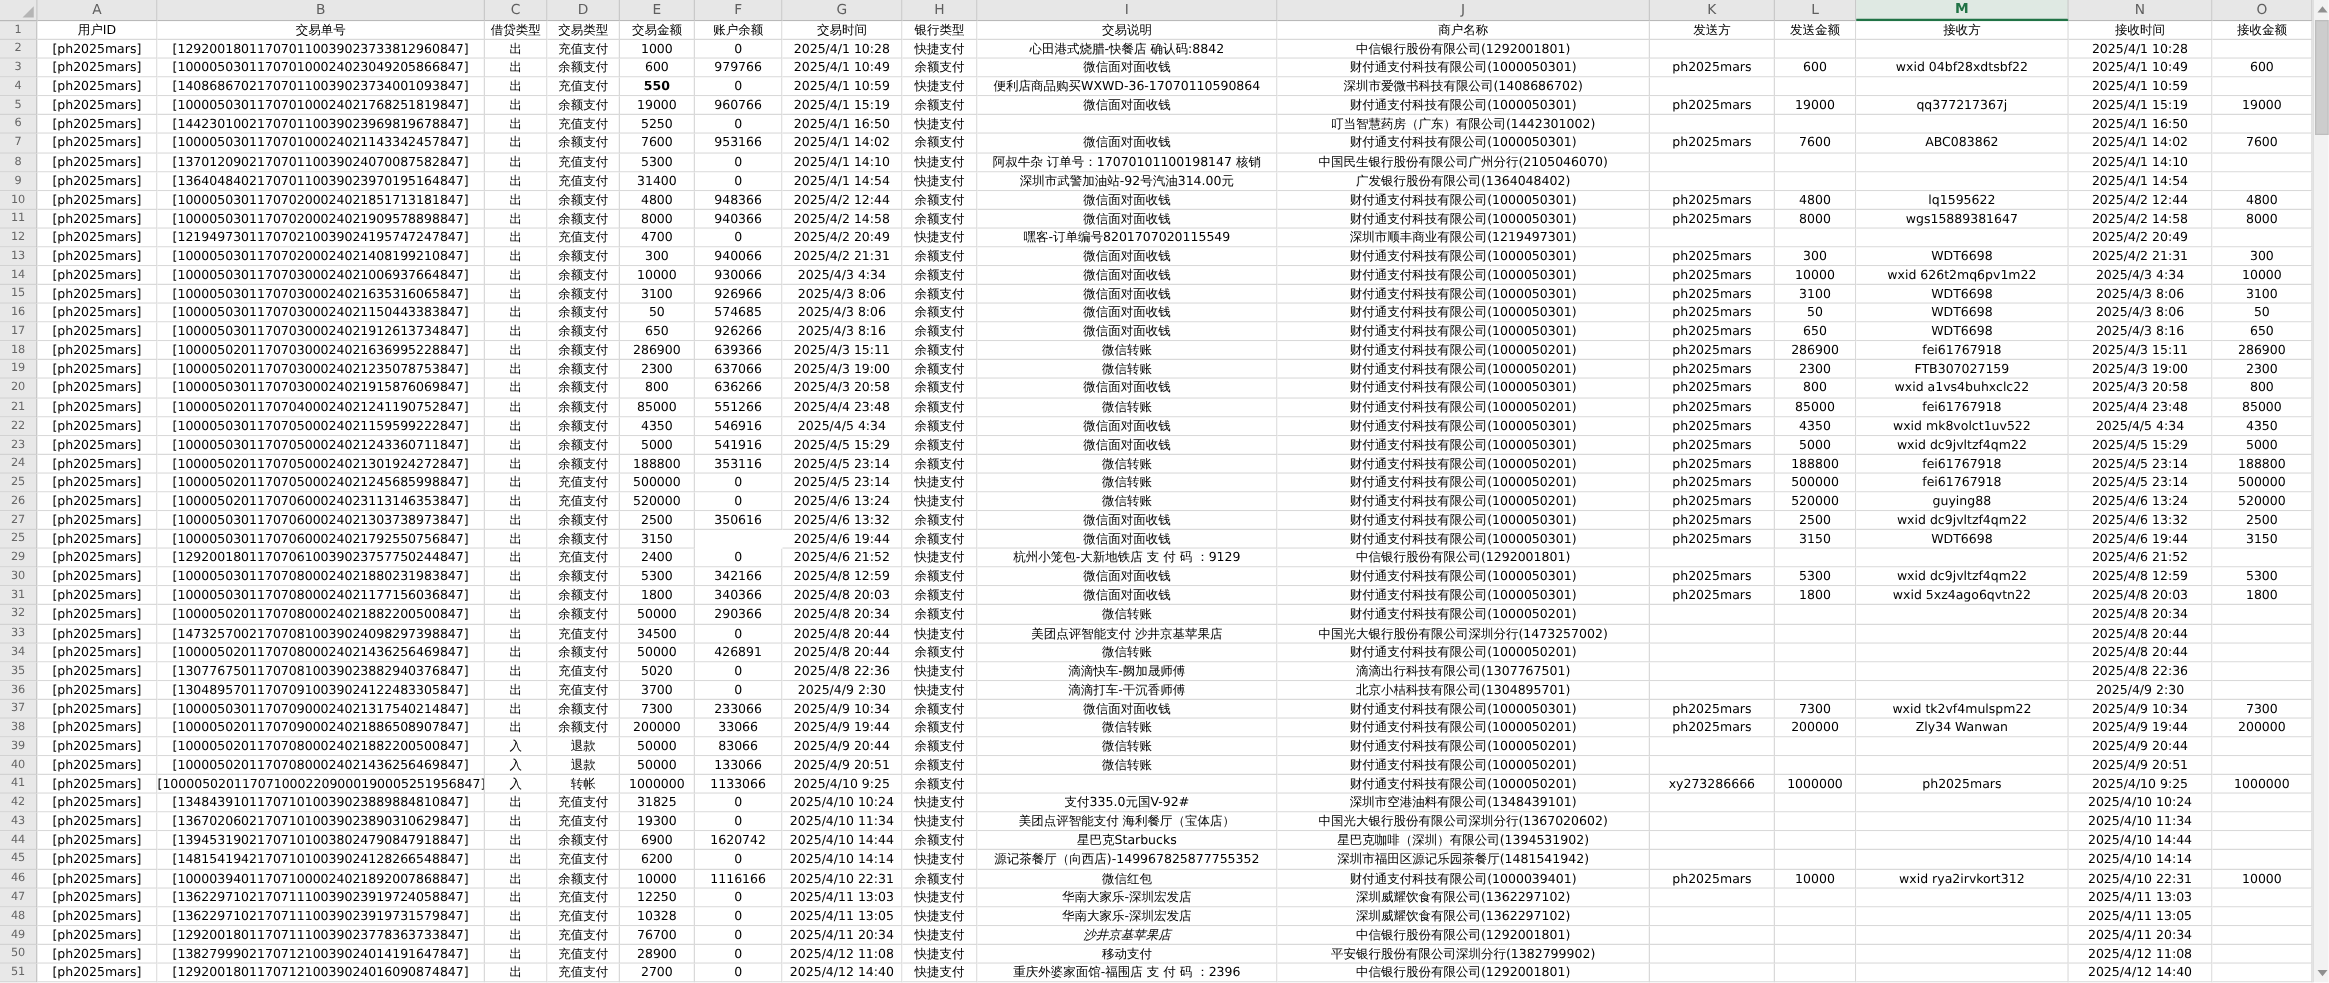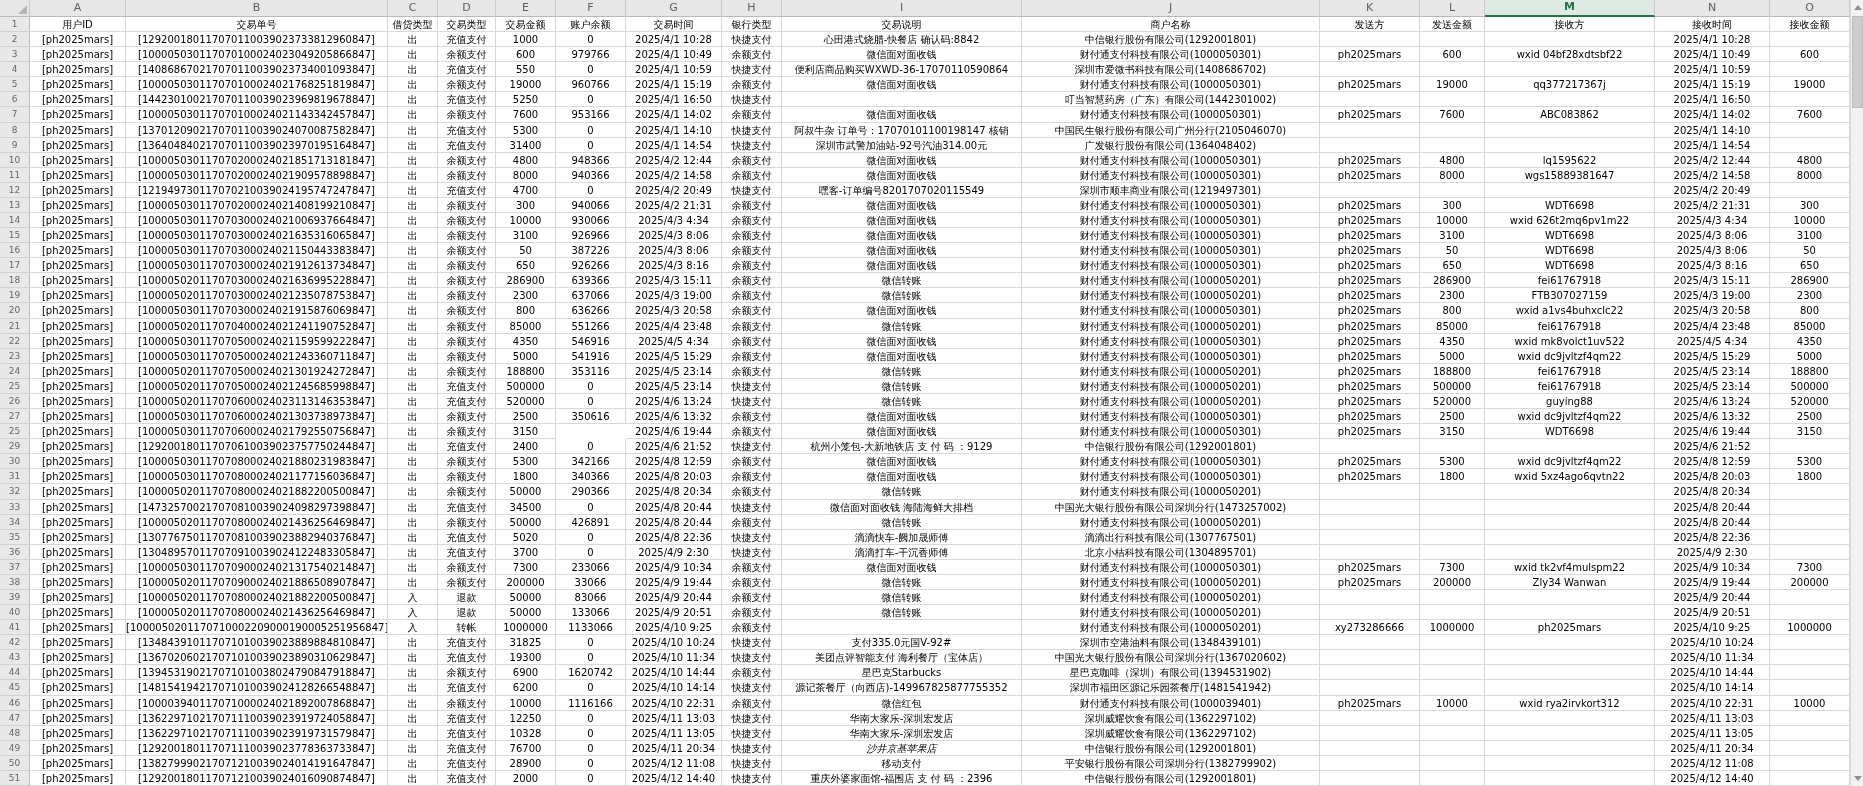--- a/index.html
+++ b/index.html
@@ -112,21 +112,21 @@
         <div class="c" style="width: 170px;">wxid 04bf28xdtsbf22</div>
         <div class="c" style="width: 115px;">2025/4/1 10:49</div>
         <div class="c" style="width: 80px;">600</div>
       </div>
       <div class="r">
         <div class="rownum">4</div>
         <div class="c" style="width: 96px;">[ph2025mars]</div>
         <div class="c" style="width: 262px;">[140868670217070110039023734001093847]</div>
         <div class="c" style="width: 50px;">出</div>
         <div class="c" style="width: 58px;">充值支付</div>
-        <div class="c" style="width: 60px;">550</div>
+        <div class="c" style="width: 60px; font-weight: bold;">550</div>
         <div class="c" style="width: 70px;">0</div>
         <div class="c" style="width: 96px;">2025/4/1 10:59</div>
         <div class="c" style="width: 60px;">快捷支付</div>
         <div class="c" style="width: 240px;">便利店商品购买WXWD-36-17070110590864</div>
         <div class="c" style="width: 298px;">深圳市爱微书科技有限公司(1408686702)</div>
         <div class="c" style="width: 100px;"></div>
         <div class="c" style="width: 65px;"></div>
         <div class="c" style="width: 170px;"></div>
         <div class="c" style="width: 115px;">2025/4/1 10:59</div>
         <div class="c" style="width: 80px;"></div>
@@ -329,21 +329,21 @@
         <div class="c" style="width: 115px;">2025/4/3 8:06</div>
         <div class="c" style="width: 80px;">3100</div>
       </div>
       <div class="r">
         <div class="rownum">16</div>
         <div class="c" style="width: 96px;">[ph2025mars]</div>
         <div class="c" style="width: 262px;">[100005030117070300024021150443383847]</div>
         <div class="c" style="width: 50px;">出</div>
         <div class="c" style="width: 58px;">余额支付</div>
         <div class="c" style="width: 60px;">50</div>
-        <div class="c" style="width: 70px;">387226</div>
+        <div class="c" style="width: 70px;">574685</div>
         <div class="c" style="width: 96px;">2025/4/3 8:06</div>
         <div class="c" style="width: 60px;">余额支付</div>
         <div class="c" style="width: 240px;">微信面对面收钱</div>
         <div class="c" style="width: 298px;">财付通支付科技有限公司(1000050301)</div>
         <div class="c" style="width: 100px;">ph2025mars</div>
         <div class="c" style="width: 65px;">50</div>
         <div class="c" style="width: 170px;">WDT6698</div>
         <div class="c" style="width: 115px;">2025/4/3 8:06</div>
         <div class="c" style="width: 80px;">50</div>
       </div>
@@ -638,21 +638,21 @@
       <div class="r">
         <div class="rownum">33</div>
         <div class="c" style="width: 96px;">[ph2025mars]</div>
         <div class="c" style="width: 262px;">[147325700217070810039024098297398847]</div>
         <div class="c" style="width: 50px;">出</div>
         <div class="c" style="width: 58px;">充值支付</div>
         <div class="c" style="width: 60px;">34500</div>
         <div class="c" style="width: 70px;">0</div>
         <div class="c" style="width: 96px;">2025/4/8 20:44</div>
         <div class="c" style="width: 60px;">快捷支付</div>
-        <div class="c" style="width: 240px;">微信面对面收钱 海陆海鲜大排档</div>
+        <div class="c" style="width: 240px;">美团点评智能支付 沙井京基苹果店</div>
         <div class="c" style="width: 298px;">中国光大银行股份有限公司深圳分行(1473257002)</div>
         <div class="c" style="width: 100px;"></div>
         <div class="c" style="width: 65px;"></div>
         <div class="c" style="width: 170px;"></div>
         <div class="c" style="width: 115px;">2025/4/8 20:44</div>
         <div class="c" style="width: 80px;"></div>
       </div>
       <div class="r">
         <div class="rownum">34</div>
         <div class="c" style="width: 96px;">[ph2025mars]</div>
@@ -958,21 +958,21 @@
         <div class="c" style="width: 170px;"></div>
         <div class="c" style="width: 115px;">2025/4/12 11:08</div>
         <div class="c" style="width: 80px;"></div>
       </div>
       <div class="r">
         <div class="rownum">51</div>
         <div class="c" style="width: 96px;">[ph2025mars]</div>
         <div class="c" style="width: 262px;">[129200180117071210039024016090874847]</div>
         <div class="c" style="width: 50px;">出</div>
         <div class="c" style="width: 58px;">充值支付</div>
-        <div class="c" style="width: 60px;">2000</div>
+        <div class="c" style="width: 60px;">2700</div>
         <div class="c" style="width: 70px;">0</div>
         <div class="c" style="width: 96px;">2025/4/12 14:40</div>
         <div class="c" style="width: 60px;">快捷支付</div>
         <div class="c" style="width: 240px;">重庆外婆家面馆-福围店 支 付 码 ：2396</div>
         <div class="c" style="width: 298px;">中信银行股份有限公司(1292001801)</div>
         <div class="c" style="width: 100px;"></div>
         <div class="c" style="width: 65px;"></div>
         <div class="c" style="width: 170px;"></div>
         <div class="c" style="width: 115px;">2025/4/12 14:40</div>
         <div class="c" style="width: 80px;"></div>

